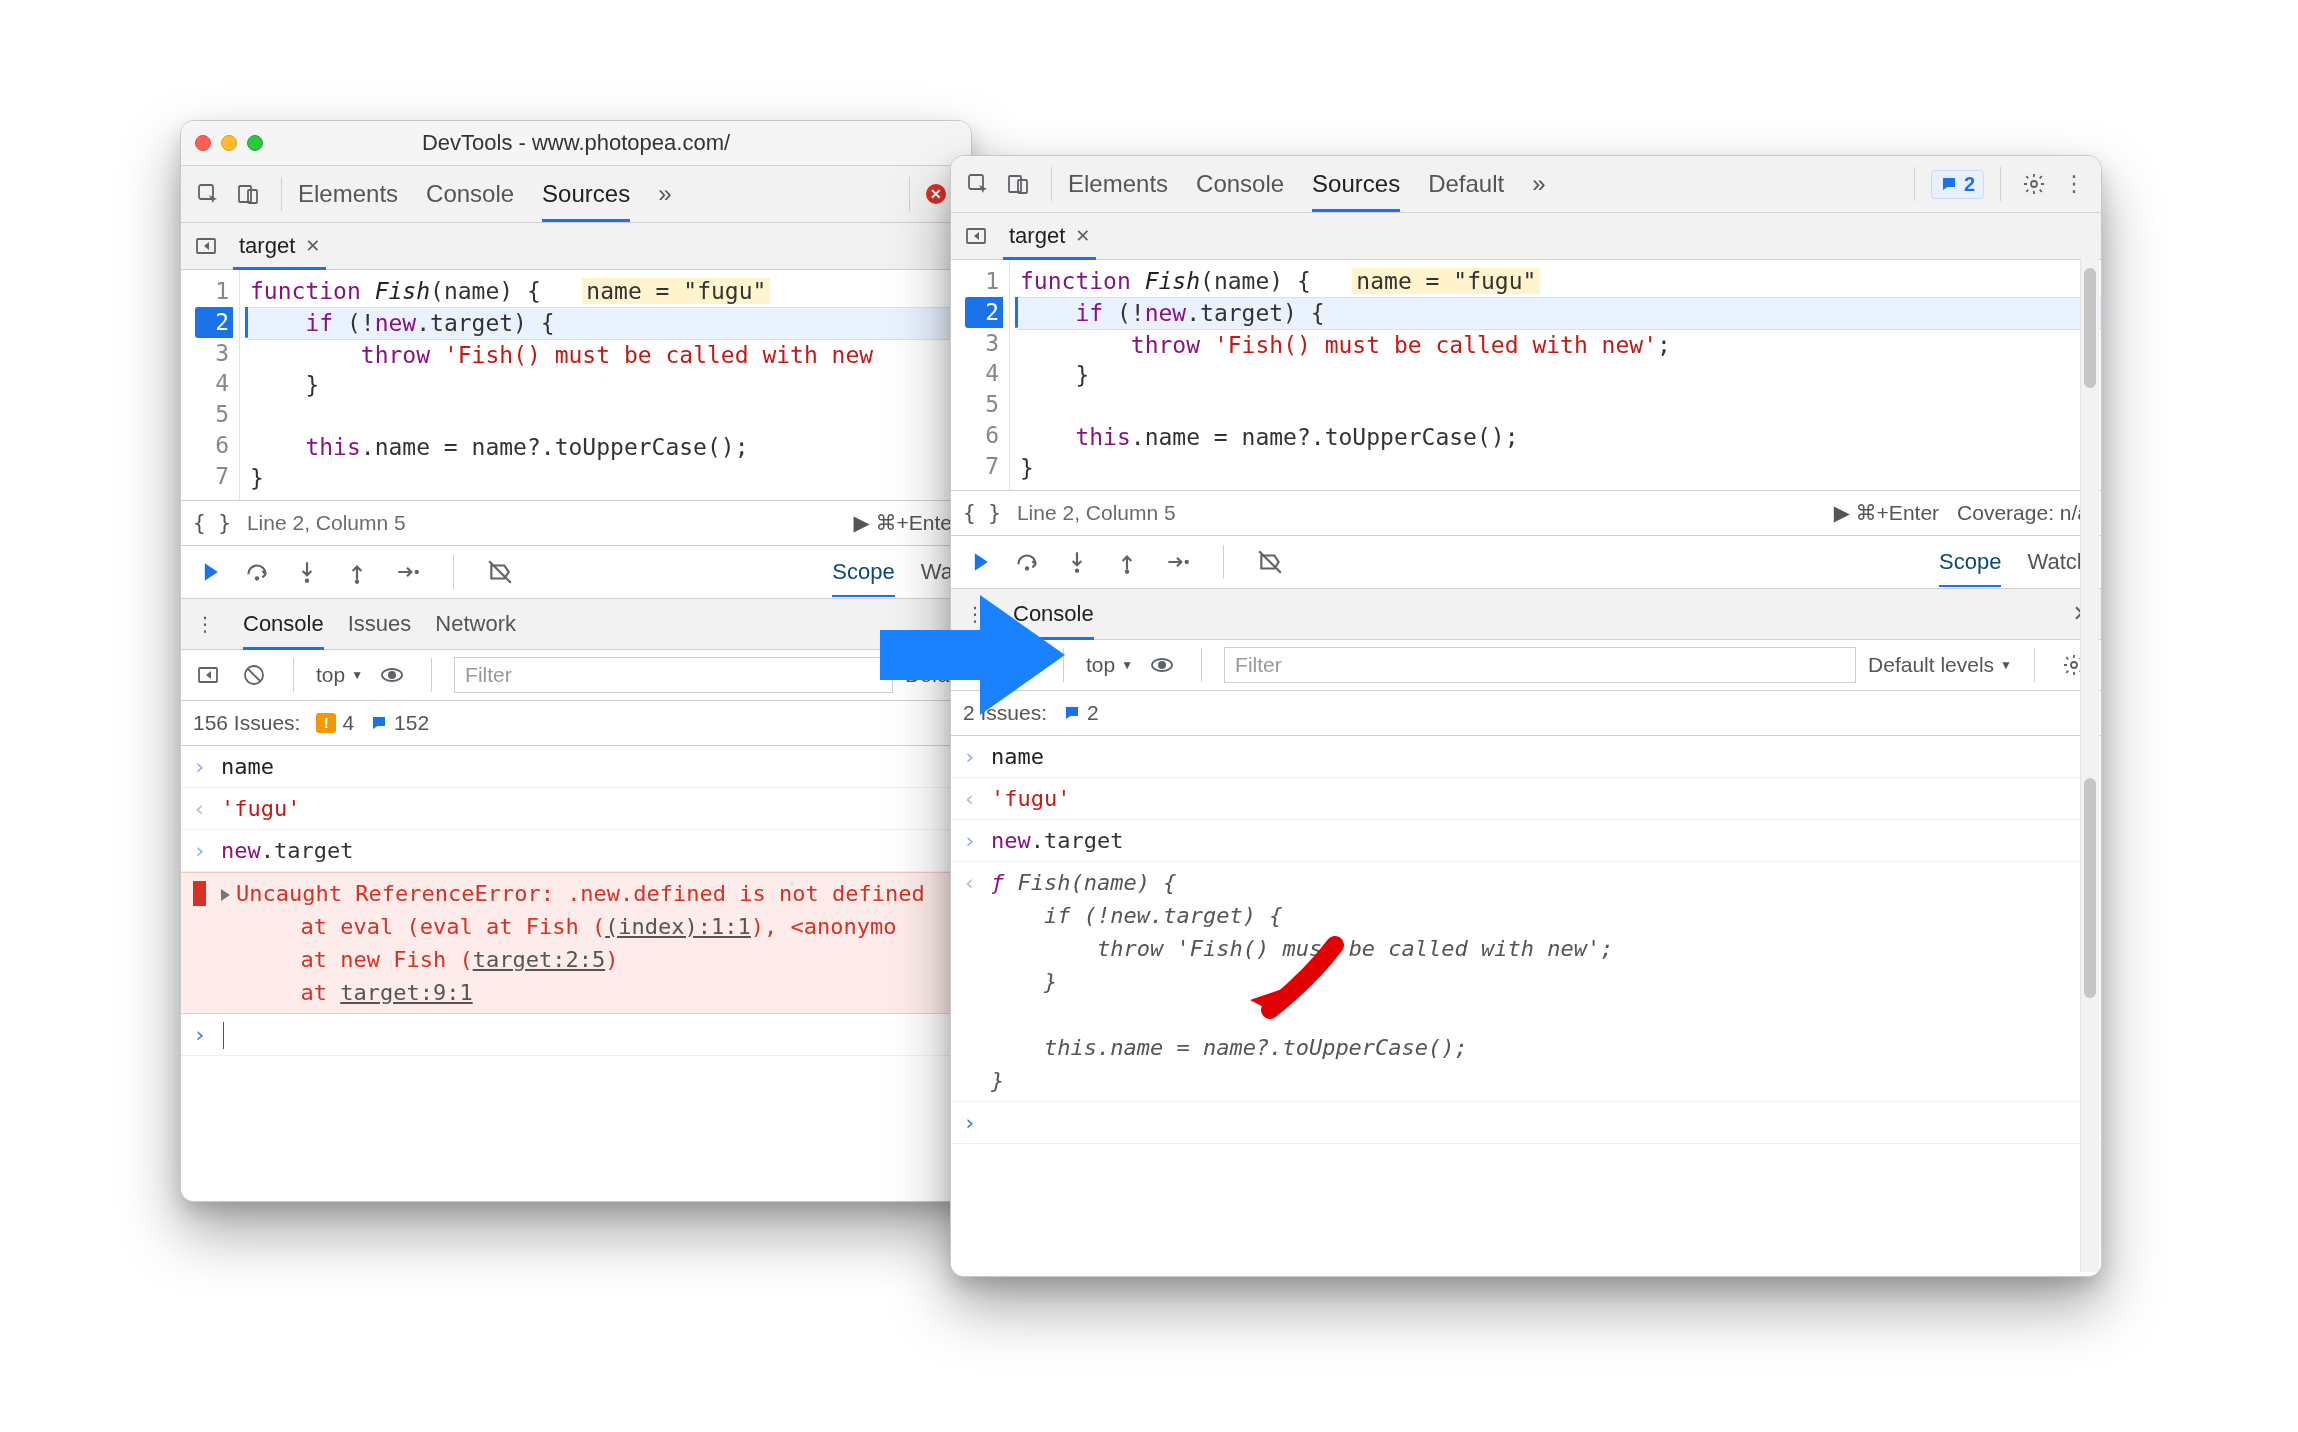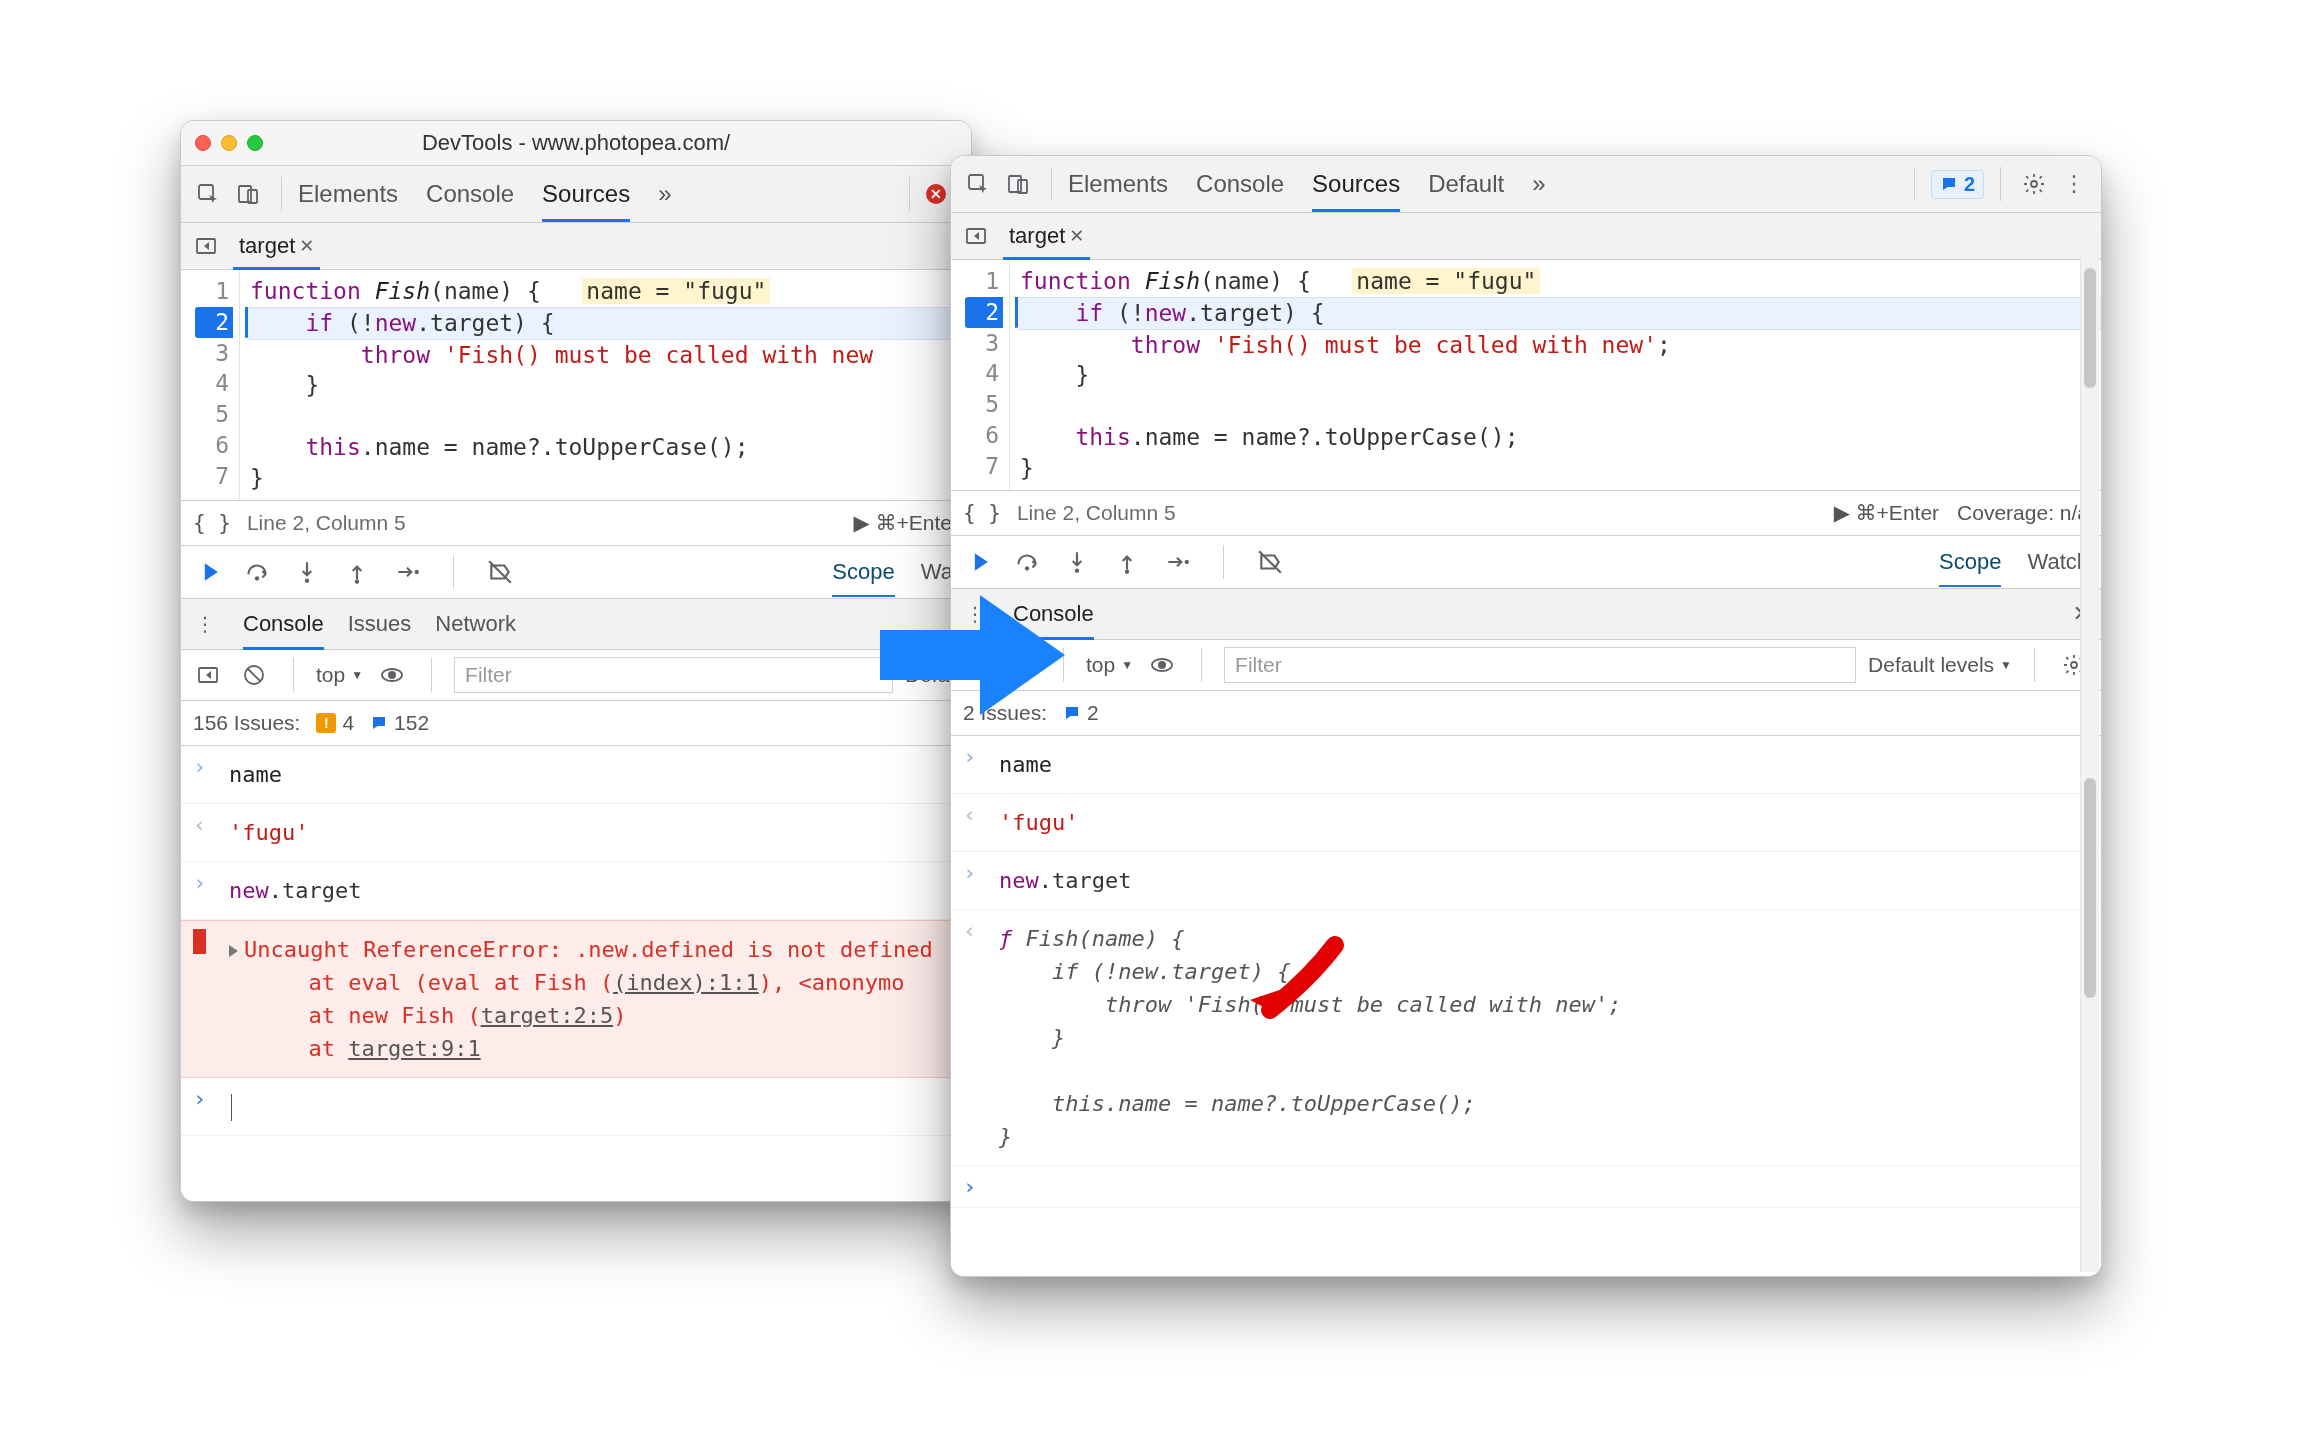--- a/index.html
+++ b/index.html
@@ -103,21 +103,21 @@
   .filestrip {
     display: flex; align-items: center;
     height: 46px;
     background: var(--bg-toolbar);
     border-bottom: 1px solid var(--border);
     font-size: 22px;
     padding: 0 8px;
     gap: 10px;
   }
   .filetab {
-    display: inline-flex; align-items: center; gap: 4px;
+    display: inline-flex; align-items: center; gap: 10px;
     padding: 10px 6px;
     position: relative;
     color: #202124;
   }
   .filetab.active::after { content:""; position:absolute; left:0; right:0; bottom:-1px; height:3px; background: var(--accent); }
   .close-x { color:#5f6368; font-size:18px; }
 
   
   .code-area {
     display: flex;
@@ -228,21 +228,21 @@
     overflow: hidden;
     background:#fff;
     flex:1;
   }
   .c-row { display:flex; align-items:flex-start; padding: 4px 12px; border-bottom:1px solid #f0f0f0; gap:12px; }
   .c-row.input .mark { color:#8fb3e6; }
   .c-row.output .mark { color:#bbb; }
   .c-row .mark { width:16px; flex-shrink:0; font-family: var(--mono); }
   .c-row.err { background: var(--error-bg); border-top:1px solid #f4c7c3; border-bottom:1px solid #f4c7c3; color: var(--error); }
   .c-row.err .mark .circ { background:#d93025; }
-  .c-row pre { margin:8px; white-space:pre-wrap; font-family: var(--mono); }
+  .c-row pre { margin:0; white-space:pre-wrap; font-family: var(--mono); }
   .caret { display:inline-block; width:1px; height:1.2em; background:#555; vertical-align:middle; margin-left:2px; }
   .ul { text-decoration: underline; color:#555; }
   .funcsig { color:#555; font-style: italic; }
   .f-kw { color:#881280; font-style:italic; }
   .triangle { display:inline-block; width:0; height:0; border-top:6px solid transparent; border-bottom:6px solid transparent; border-left:9px solid #777; margin-right:6px; vertical-align:middle; }
 
   
   .scrolltrack { position:absolute; top:102px; right:2px; width:18px; bottom:4px; background: #f2f2f2; border-left:1px solid var(--border-light); }
   .scrollthumb { position:absolute; left:3px; right:3px; background:#c6c6c6; border-radius:6px; }
 

